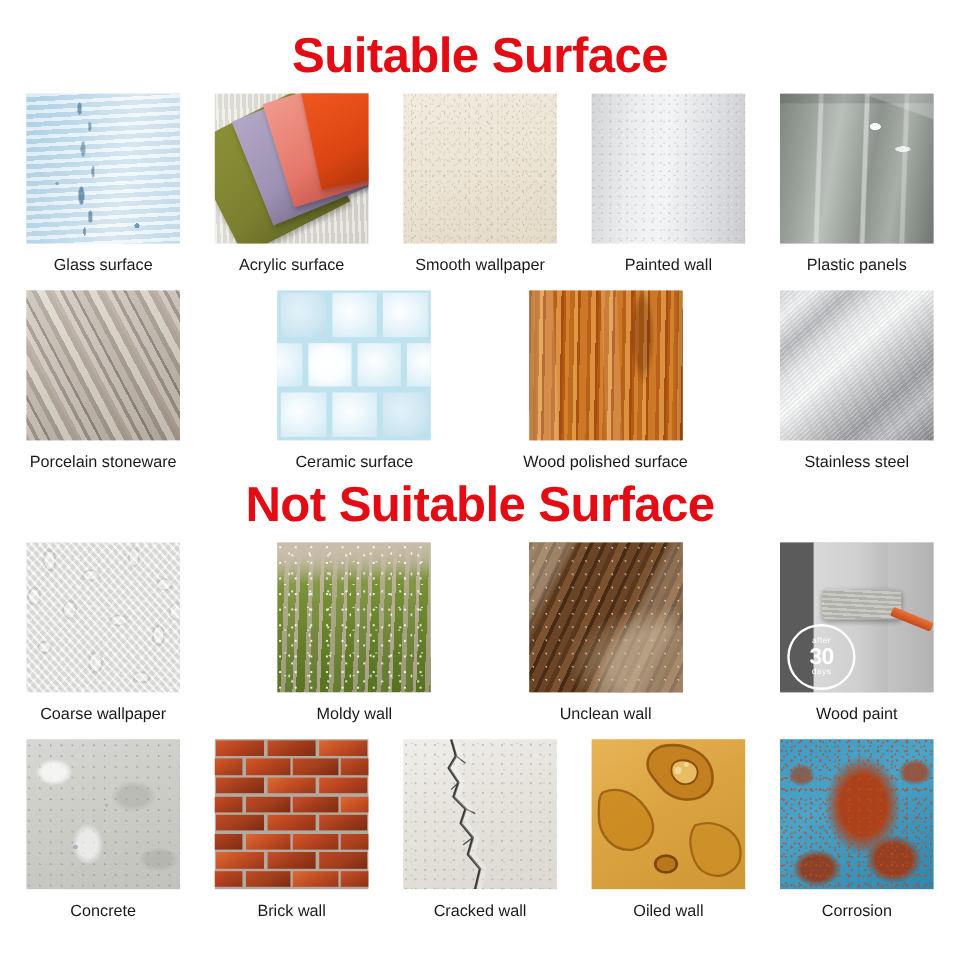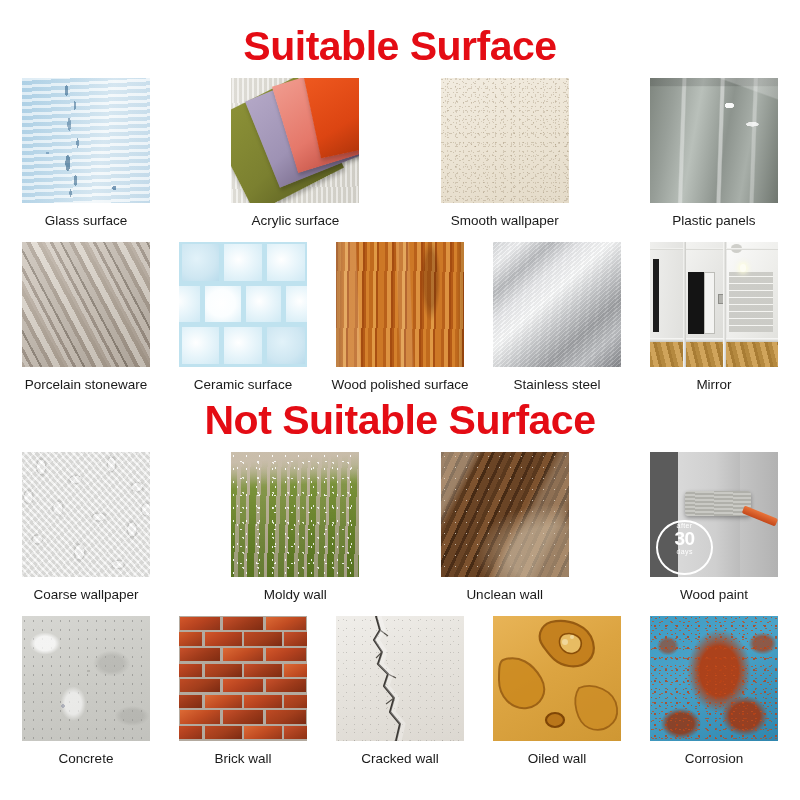--- a/index.html
+++ b/index.html
@@ -365,21 +365,21 @@
   .fp-roller { position:absolute; left:27%; top:31%; width:52%; height:20%;
     background: repeating-linear-gradient(3deg,#c9c9c4 0 2px,#b0b0aa 2px 4px);
     border-radius:4px; box-shadow:0 2px 4px rgba(0,0,0,.32); }
   .fp-handle { position:absolute; left:72%; top:48%; width:28%; height:6%;
     background: linear-gradient(180deg,#e9743a,#c4481a); border-radius:2px; transform:rotate(22deg); }
   .fp-arm { position:absolute; left:62%; top:46%; width:22%; height:3.5%;
     background:#d8d8d4; transform:rotate(16deg); }
   .fp-badge {
     position:absolute; left:5%; top:54%; width:41%; height:41%;
     border:2px solid #ffffff; border-radius:50%;
-    display:flex; flex-direction:column; align-items:center; justify-content:flex-start;
+    display:flex; flex-direction:column; align-items:center; justify-content:center;
     color:#ffffff; line-height:1;
   }
   .fp-badge .b-after { font-size:7px; letter-spacing:.4px; }
   .fp-badge .b-num { font-size:19px; font-weight:bold; letter-spacing:-.5px; }
   .fp-badge .b-days { font-size:7px; letter-spacing:.4px; }
 
   
   .tx-concrete {
     background:
       radial-gradient(ellipse 22px 16px at 18% 22%, rgba(255,255,255,.75) 0 45%, transparent 70%),
@@ -471,20 +471,24 @@
         <div class="sheet sheet-orange"></div>
       </div>
       <div class="caption">Acrylic surface</div>
     </div>
 
     <div class="cell">
       <div class="thumb tx-smooth-wallpaper"></div>
       <div class="caption">Smooth wallpaper</div>
     </div>
 
+    <div class="cell">
+      <div class="thumb tx-painted-wall"></div>
+      <div class="caption">Painted wall</div>
+    </div>
 
     <div class="cell">
       <div class="thumb tx-plastic"></div>
       <div class="caption">Plastic panels</div>
     </div>
   </div>
 
   <div class="grid-row row-gap-2">
 
     <div class="cell">
@@ -517,40 +521,20 @@
     <div class="cell">
       <div class="thumb tx-wood"></div>
       <div class="caption">Wood polished surface</div>
     </div>
 
     <div class="cell">
       <div class="thumb tx-steel"></div>
       <div class="caption">Stainless steel</div>
     </div>
 
-    <div class="cell">
-      <div class="thumb tx-mirror">
-        <div class="mr-wall-l"></div>
-        <div class="mr-panel-m"></div>
-        <div class="mr-panel-r"></div>
-        <div class="mr-brick"></div>
-        <div class="mr-door-dark"></div>
-        <div class="mr-door2"></div>
-        <div class="mr-door2b"></div>
-        <div class="mr-vent"></div>
-        <div class="mr-lamp"></div>
-        <div class="mr-switch"></div>
-        <div class="mr-floor"></div>
-        <div class="mr-frame-h"></div>
-        <div class="mr-frame-h2"></div>
-        <div class="mr-frame-v1"></div>
-        <div class="mr-frame-v2"></div>
-      </div>
-      <div class="caption">Mirror</div>
-    </div>
   </div>
 
   <div class="section-title title-not-suitable">Not Suitable Surface</div>
 
   <div class="grid-row row-gap-1">
 
     <div class="cell">
       <div class="thumb tx-coarse"></div>
       <div class="caption">Coarse wallpaper</div>
     </div>

